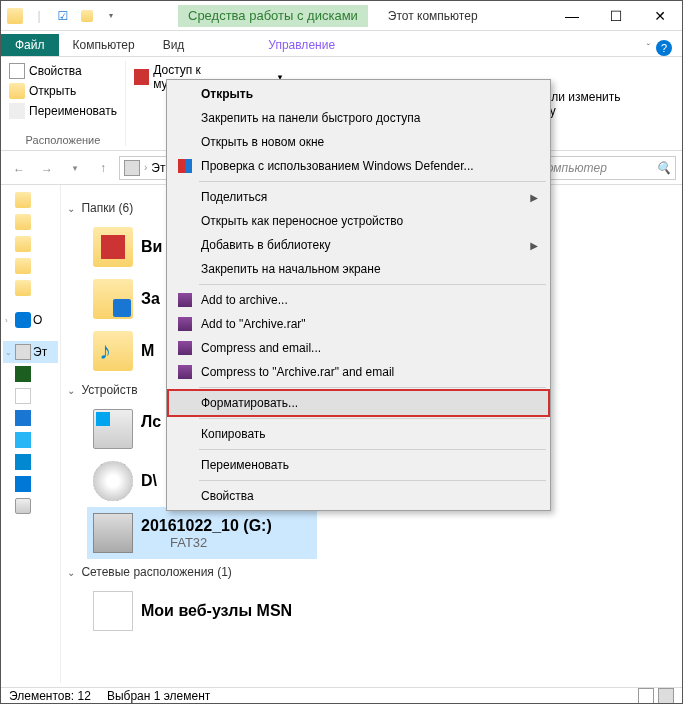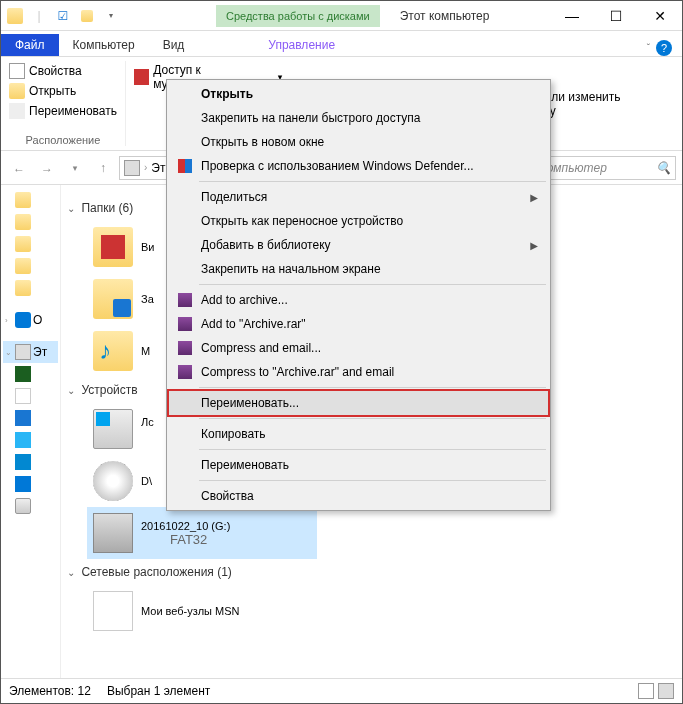--- a/index.html
+++ b/index.html
@@ -2,29 +2,29 @@
 <html><head>
 <meta charset="utf-8">
 <style>
 * { box-sizing: border-box; margin: 0; padding: 0; font-family: "Segoe UI", Tahoma, sans-serif; font-size: 12px; }
 body { background: #fff; width: 683px; height: 704px; overflow: hidden; position: relative; border: 1px solid #555; }
 
 
 .titlebar { height: 30px; display: flex; align-items: center; background: #fff; border-bottom: 1px solid #ddd; }
 .qat { display: flex; align-items: center; gap: 4px; padding: 0 4px; }
 .qat-icon { width: 20px; height: 20px; display: flex; align-items: center; justify-content: center; }
-.context-tab { background: #c8e6c9; color: #2e7d32; padding: 2px 10px; font-size: 11px; margin-left: 91px; height: 22px; display: flex; align-items: center; }
+.context-tab { background: #c8e6c9; color: #2e7d32; padding: 2px 10px; font-size: 13px; margin-left: 53px; height: 22px; display: flex; align-items: center; }
 .title-text { margin-left: 20px; color: #333; font-size: 12px; }
 .win-controls { margin-left: auto; display: flex; }
 .win-btn { width: 44px; height: 28px; display: flex; align-items: center; justify-content: center; font-size: 14px; }
 
 
 .ribbon-tabs { height: 26px; display: flex; align-items: flex-end; border-bottom: 1px solid #ddd; background: #fff; }
 .tab { padding: 4px 14px; font-size: 12px; color: #333; }
-.tab.file { background: #1d4ed8; color: #fff; }
+.tab.file { background: #0f766e; color: #fff; }
 .tab.context-sub { color: #8b5cf6; margin-left: 56px; }
 .ribbon-help { margin-left: auto; display: flex; align-items: center; gap: 6px; padding-right: 10px; }
 .chev { color: #666; font-size: 10px; }
 .help-icon { width: 16px; height: 16px; border-radius: 50%; background: #0078d7; color: #fff; display: flex; align-items: center; justify-content: center; font-size: 11px; }
 
 
 .ribbon-body { height: 94px; border-bottom: 1px solid #ddd; display: flex; padding: 4px 0; }
 .ribbon-group { display: flex; flex-direction: column; padding: 0 8px; border-right: 1px solid #eee; }
 .ribbon-items { flex: 1; }
 .ribbon-item { display: flex; align-items: center; gap: 4px; padding: 2px 0; font-size: 12px; }
@@ -45,27 +45,27 @@
 .nav-ico { width: 16px; height: 16px; flex-shrink: 0; }
 .nav-item .chev-sm { font-size: 8px; color: #999; width: 8px; }
 
 .main-pane { flex: 1; padding: 10px 6px; overflow: hidden; position: relative; }
 .group-header { display: flex; align-items: center; gap: 6px; padding: 6px 0; color: #333; font-size: 13px; }
 .group-header .chev-down { color: #666; font-size: 10px; }
 .tile-row { display: flex; flex-wrap: wrap; margin-left: 20px; }
 .tile { width: 230px; display: flex; align-items: center; gap: 8px; padding: 6px; }
 .tile.selected { background: #cce8ff; }
 .tile-icon { width: 40px; height: 40px; flex-shrink: 0; }
-.tile-text .t1 { font-size: 11px; }
+.tile-text .t1 { font-size: 16px; font-weight: bold; }
 .tile-text .t2 { font-size: 13px; color: #666; margin-left: 29px; }
 .capacity-bar { width: 160px; height: 12px; border: 1px solid #999; margin-top: 2px; position: relative; }
 .capacity-fill { height: 100%; background: #26a0da; }
 
 
-.statusbar { position: absolute; bottom: 0; left: 0; right: 0; height: 25px; border-top: 1px solid #ddd; display: flex; align-items: center; padding: 0 8px; font-size: 11px; gap: 16px; background: #fff; }
+.statusbar { position: absolute; bottom: 0; left: 0; right: 0; height: 16px; border-top: 1px solid #ddd; display: flex; align-items: center; padding: 0 8px; font-size: 11px; gap: 16px; background: #fff; }
 .view-icons { margin-left: auto; display: flex; gap: 4px; }
 
 
 .context-menu { position: absolute; left: 165px; top: 78px; width: 385px; background: #f0f0f0; border: 1px solid #a0a0a0; box-shadow: 3px 3px 6px rgba(0,0,0,0.25); z-index: 100; padding: 2px; }
 .cm-item { display: flex; align-items: center; height: 24px; padding: 0 28px 0 4px; position: relative; }
 .cm-item.hl { background: #e0e0e0; outline: 2px solid #d32f2f; outline-offset: 0; }
 .cm-icon { width: 24px; display: flex; align-items: center; justify-content: center; }
 .cm-label { flex: 1; font-size: 12px; padding-left: 4px; }
 .cm-sep { height: 1px; background: #d0d0d0; margin: 3px 2px 3px 30px; }
 .cm-arrow { position: absolute; right: 10px; font-size: 10px; color: #555; }
@@ -394,21 +394,21 @@
     </div>
   <div class="cm-item">
       <div class="cm-icon">
         <div style="width:14px;height:14px" class="rar"></div>
       </div>
       <div class="cm-label">Compress to "Archive.rar" and email</div>
     </div>
   <div class="cm-sep"></div>
   <div class="cm-item hl">
       <div class="cm-icon"></div>
-      <div class="cm-label">Переименовать...</div>
+      <div class="cm-label">Форматировать...</div>
     </div>
   <div class="cm-sep"></div>
   <div class="cm-item">
       <div class="cm-icon"></div>
       <div class="cm-label">Копировать</div>
     </div>
   <div class="cm-sep"></div>
   <div class="cm-item">
       <div class="cm-icon"></div>
       <div class="cm-label">Переименовать</div>

